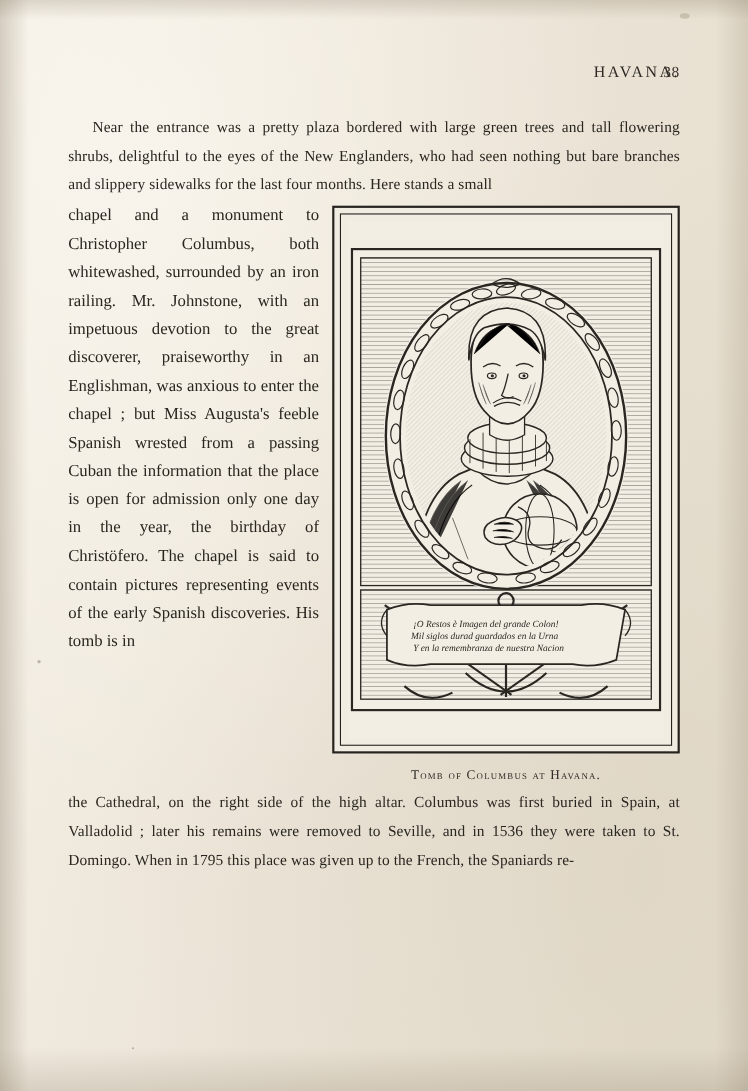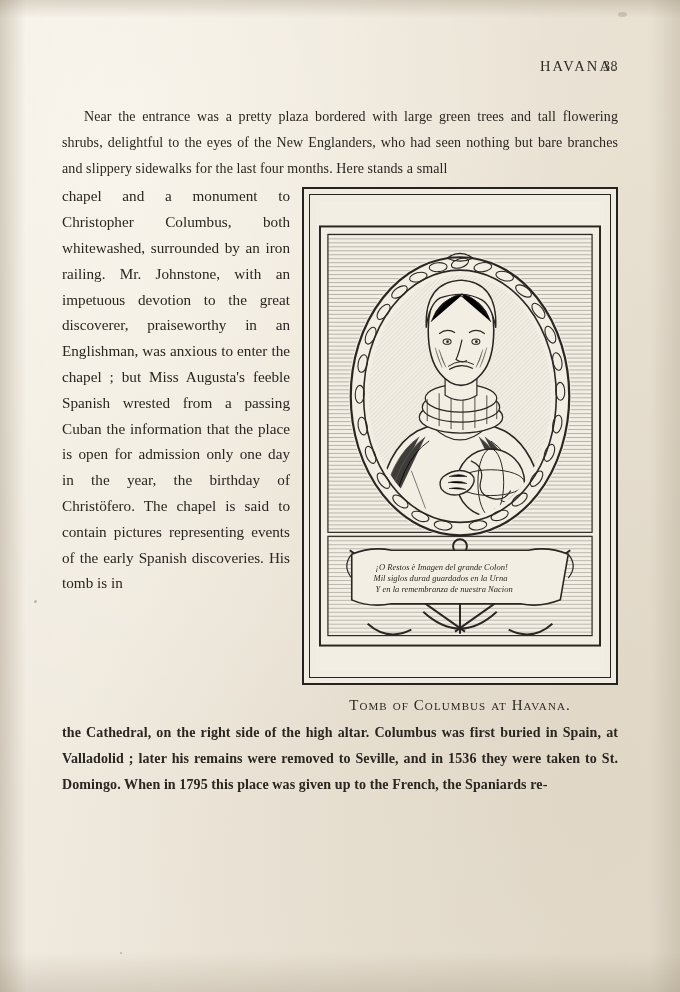--- a/index.html
+++ b/index.html
@@ -120,37 +120,36 @@
   }
   .figure-art {
     display: block;
     width: 100%;
     height: 470px;
     background: #f3eee4;
   }
   .figure-caption {
     margin-top: 12px;
     text-align: center;
-    font-size: 15px;
+    font-size: 12px;
     letter-spacing: 1.1px;
     font-variant: small-caps;
     color: #2e2a24;
   }
 
   .col-left {
     font-size: 15.2px;
     line-height: 25.8px;
     text-align: justify;
     color: #292620;
   }
 
   .bottom-block {
     clear: both;
     margin-top: 2px;
-    font-weight: bold;
   }
 
   
   .sig {
     font-family: "Liberation Serif", serif;
     font-style: italic;
   }
 </style>
 </head>
 <body>

